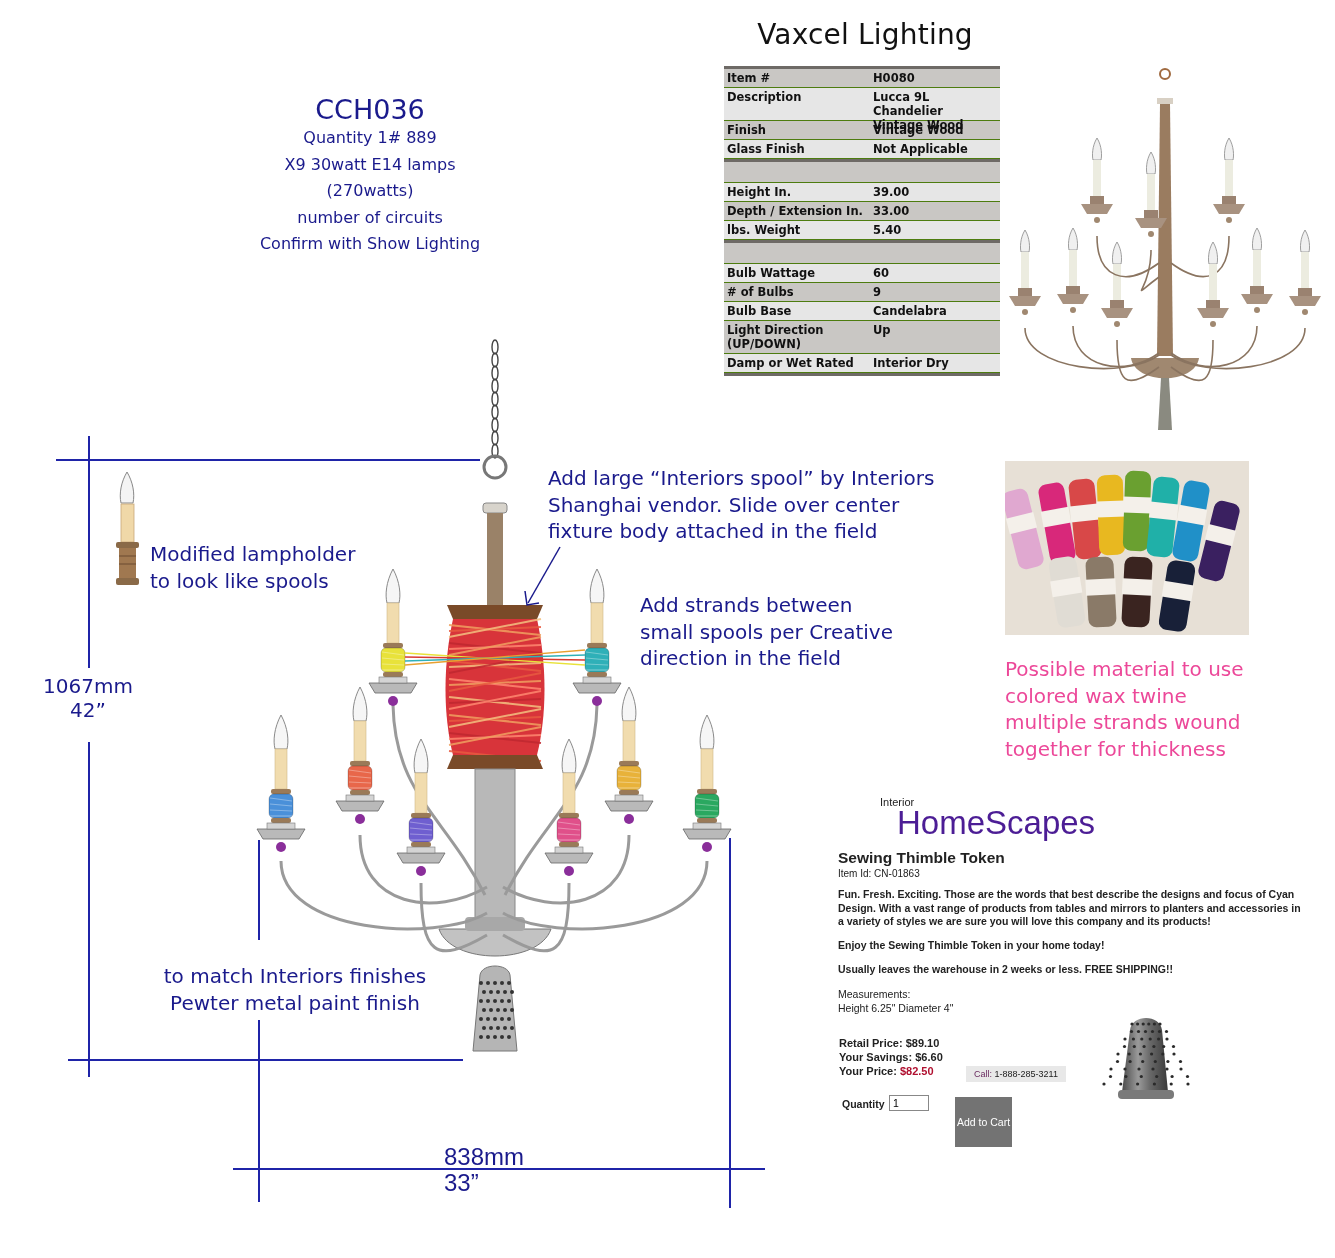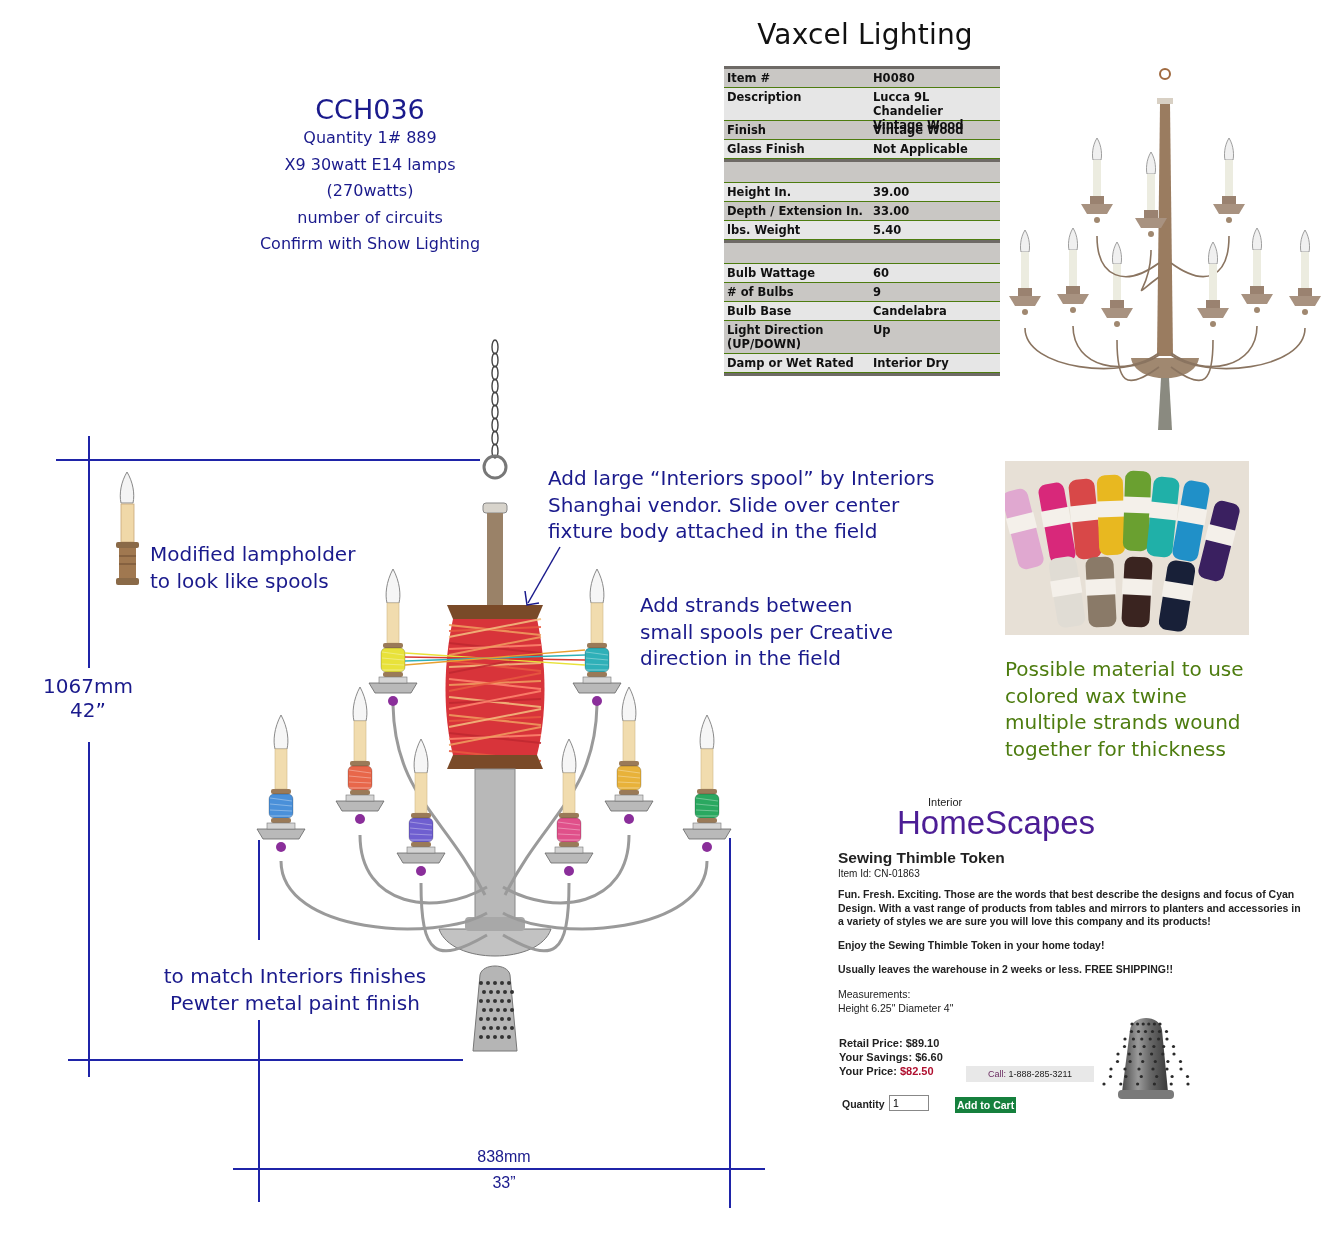--- a/index.html
+++ b/index.html
@@ -19,39 +19,39 @@
     .trow { display: flex; border-bottom: 1px solid #4d7c0f; }
     .trow .k { width: 140px; padding: 2px 3px 2px 3px; font-weight: bold; }
     .trow .v { flex: 1; padding: 2px 3px; font-weight: bold; }
     .trow.dark { background: #c9c7c4; }
     .trow.light { background: #e6e6e6; }
     .trow.blank { height: 20px; background: #c9c7c4; }
     .section-sep { height: 3px; background: #6e6a66; }
 
     
     .note { font-size: 20px; line-height: 26.5px; color: #1a1a8c; }
-    .note-red { font-size: 20px; line-height: 26.5px; color: #4d7c0f; }
+    .note-red { font-size: 20px; line-height: 26.5px; color: #ec4899; }
 
     
-    #hs-interior { left: 880px; top: 796px; font-family: "Liberation Sans", sans-serif; font-size: 11px; color: #222; margin-left: 48px; }
+    #hs-interior { left: 880px; top: 796px; font-family: "Liberation Sans", sans-serif; font-size: 11px; color: #222; }
     #hs-brand { left: 897px; top: 804px; font-family: "Liberation Sans", sans-serif; font-size: 33px; color: #4c1d95; }
     #hs-product { left: 838px; top: 849px; font-family: "Liberation Sans", sans-serif; font-size: 15.5px; font-weight: bold; color: #222; text-align: center; }
     #hs-itemid { left: 838px; top: 868px; font-family: "Liberation Sans", sans-serif; font-size: 10px; color: #222; }
     .hs-p { font-family: "Liberation Sans", sans-serif; font-size: 10.5px; line-height: 13.5px; color: #222; font-weight: bold; }
     #hs-desc { left: 838px; top: 888px; width: 470px; }
     #hs-enjoy { left: 838px; top: 939px; }
     #hs-ship { left: 838px; top: 963px; }
     #hs-meas { left: 838px; top: 988px; font-weight: normal; }
     #hs-prices { left: 839px; top: 1036px; }
     #hs-prices .red { color: #b01030; }
-    #hs-call { left: 966px; top: 1066px; background: #e8e8e8; padding: 3px 22px; font-family: "Liberation Sans", sans-serif; font-size: 9px; color: #222; }
+    #hs-call { left: 966px; top: 1066px; background: #e8e8e8; padding: 3px 8px; font-family: "Liberation Sans", sans-serif; font-size: 9px; color: #222; }
     #hs-call .call-lbl { color: #6a2b60; }
     #hs-qty-label { left: 842px; top: 1098px; font-family: "Liberation Sans", sans-serif; font-size: 10.5px; font-weight: bold; color: #222; }
     #hs-qty-input { left: 889px; top: 1095px; width: 40px; height: 16px; border: 1px solid #888; font-size: 10.5px; padding: 0 3px; box-sizing: border-box; font-family: "Liberation Sans", sans-serif; }
-    #hs-addcart { left: 955px; top: 1097px; background: #15803d; color: #fff; font-family: "Liberation Sans", sans-serif; font-size: 10.5px; font-weight: bold; padding: 2px 2px; border: none; cursor: pointer; }
+    #hs-addcart { left: 955px; top: 1097px; background: #737373; color: #fff; font-family: "Liberation Sans", sans-serif; font-size: 10.5px; font-weight: normal; padding: 19px 2px; border: none; cursor: pointer; }
 
     
     #twine-photo { left: 1005px; top: 461px; width: 244px; height: 174px; background: #e7e0d6; overflow: hidden; }
 
     svg { position: absolute; overflow: visible; }
   </style>
 </head>
 <body>
 
 <div id="spec-block" class="abs">
@@ -224,21 +224,21 @@
 <div class="dim-line" style="left:68px;top:1059px;width:395px;height:2px"></div>
 <div class="dim-line" style="left:258px;top:840px;width:2px;height:100px"></div>
 <div class="dim-line" style="left:258px;top:1020px;width:2px;height:182px"></div>
 <div class="dim-line" style="left:729px;top:838px;width:2px;height:370px"></div>
 <div class="dim-line" style="left:233px;top:1168px;width:532px;height:2px"></div>
 
 <div class="abs navy" style="left:40px;top:674px;width:96px;text-align:center;font-size:20px;line-height:24px">
   <div>1067mm</div>
   <div>42”</div>
 </div>
-<div class="abs navy" style="left:444px;top:1144px;width:120px;text-align:center;font-family:'Liberation Sans',sans-serif;font-size:16px;line-height:26px">
+<div class="abs navy" style="left:444px;top:1144px;width:120px;text-align:left;font-family:'Liberation Sans',sans-serif;font-size:24px;line-height:26px">
   <div>838mm</div>
   <div>33”</div>
 </div>
 
 <svg width="40" height="120" style="left:112px;top:470px">
   <path d="M15 2 C9 12 7 24 9 33 L21 33 C23 24 21 12 15 2 Z" fill="#f4f4f4" stroke="#888" stroke-width="1"></path>
   <rect x="9" y="34" width="13" height="38" fill="#f0d8a8" stroke="#c8a878" stroke-width="0.8"></rect>
   <rect x="4" y="72" width="23" height="6" rx="2" fill="#8a6a48"></rect>
   <rect x="7" y="78" width="17" height="30" fill="#a07850"></rect>
   <line x1="7" y1="86" x2="24" y2="86" stroke="#6a4a30"></line>

